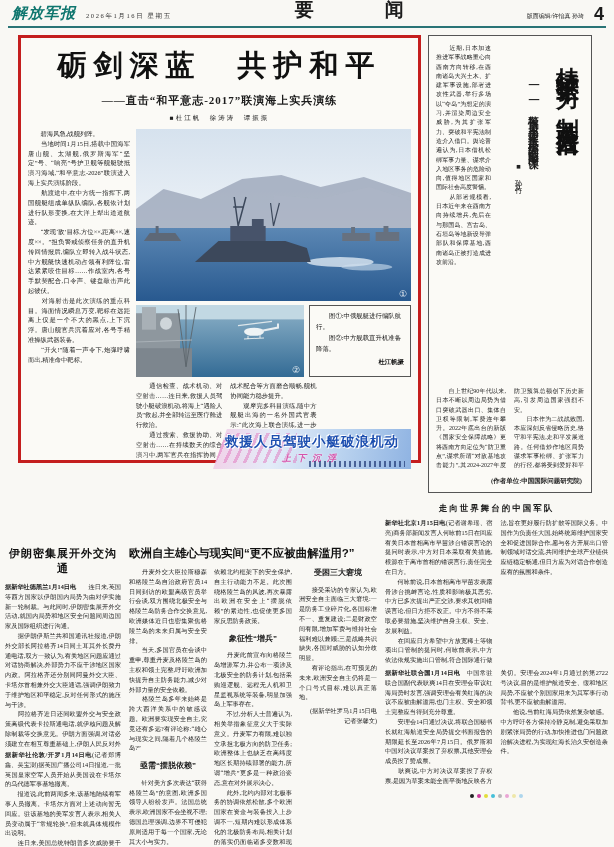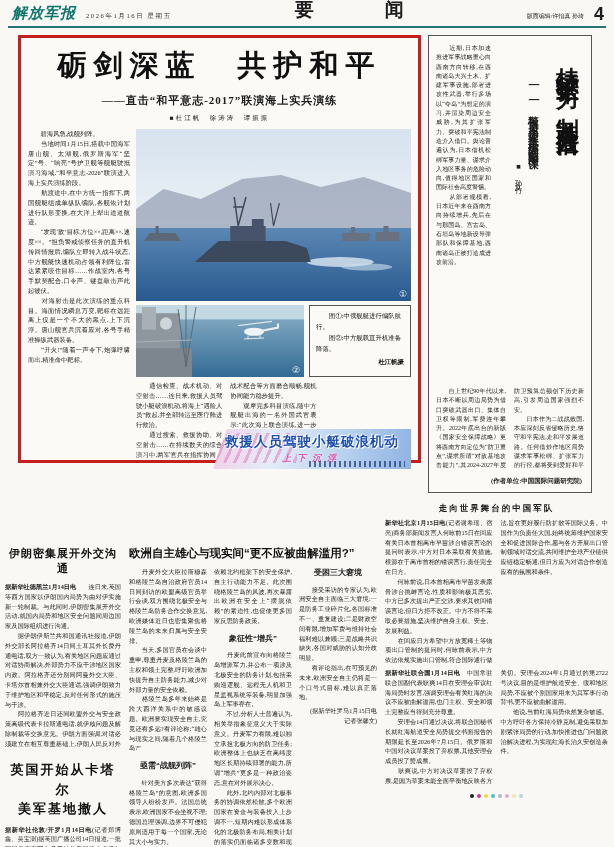--- a/index.html
+++ b/index.html
@@ -228,37 +228,35 @@
   <div class="bottom-row">
 
     <div class="b-col-left">
       <article>
         <h3 class="b-headline iran-head">伊朗密集展开外交沟通</h3>
         <p class="news-body iran-body"><b class="dateline">据新华社德黑兰1月14日电</b><span>　　连日来,英国等西方国家以伊朗国内局势为由对伊实施新一轮制裁。与此同时,伊朗密集展开外交活动,就国内局势和地区安全问题同周边国家及国际组织进行沟通。
 　　据伊朗伊斯兰共和国通讯社报道,伊朗外交部长阿拉格齐14日同土耳其外长费丹通电话,双方一致认为,有关地区问题应通过对话协商解决,外部势力不应干涉地区国家内政。阿拉格齐还分别同阿曼外交大臣、卡塔尔首相兼外交大臣通话,强调伊朗致力于维护地区和平稳定,反对任何形式的施压与干涉。
 　　阿拉格齐近日还同欧盟外交与安全政策高级代表卡拉斯通电话,就伊核问题及解除制裁等交换意见。伊朗方面强调,对话必须建立在相互尊重基础上,伊朗人民反对外部势力以任何借口干涉伊朗内政。</span></p>
       </article>
       <article>
-        <h3 class="b-headline uk-head">英国开始从卡塔尔
-美军基地撤人</h3>
         <p class="news-body uk-body"><b class="dateline">据新华社伦敦/开罗1月14日电</b><span>(记者郑博鑫、吴宝澍)据英国广播公司14日报道,一批英国皇家空军人员开始从美国设在卡塔尔的乌代德军事基地撤离。
 　　报道说,此前两周多来,该基地陆续有军事人员撤离。卡塔尔方面对上述动向暂无回应。驻该基地的美军发言人表示,相关人员变动属于“常规轮换”,但未就具体规模作出说明。
 　　连日来,美国总统特朗普多次威胁要干涉伊朗局势。伊朗最高领袖哈梅内伊的顾问14日警告,如果美国袭击伊朗,伊朗将立即予以报复,届时美军在中东地区的军事基地都可能成为打击目标。</span></p>
       </article>
 
     </div>
 
     <div class="b-col-mid">
       <article>
         <h3 class="b-headline euro-head">欧洲自主雄心与现实间“更不应被曲解滥用?”</h3>
         <div class="euro-body">
           <p>　　丹麦外交大臣拉斯穆森和格陵兰岛自治政府官员14日同到访的欧盟高级官员举行会谈,双方围绕北极安全与格陵兰岛防务合作交换意见,欧洲媒体近日也密集聚焦格陵兰岛的未来归属与安全安排。
 　　当天,多国官员在会谈中重申,尊重丹麦及格陵兰岛的主权和领土完整,呼吁欧洲加快提升自主防务能力,减少对外部力量的安全依赖。
 　　格陵兰岛多年来始终是跨大西洋关系中的敏感议题。欧洲要实现安全自主,究竟还有多远?有评论称:“雄心与现实之间,隔着几个格陵兰岛?”</p>
-          <h4 class="euro-sub">亟需“战舰列阵”</h4>
+          <h4 class="euro-sub">亟需“摆脱依赖”</h4>
           <p>　　针对美方多次表达“获得格陵兰岛”的意图,欧洲多国领导人纷纷发声。法国总统表示,欧洲国家不会坐视不理;德国总理强调,边界不可侵犯原则适用于每一个国家,无论其大小与实力。
 　　舆论指出,欧洲防务长期依赖北约框架下的安全保护,自主行动能力不足。此次围绕格陵兰岛的风波,再次暴露出欧洲在安全上“摆脱依赖”的紧迫性,也促使更多国家反思防务政策。</p>
           <h4 class="euro-sub">象征性“增兵”</h4>
           <p>　　丹麦此前宣布向格陵兰岛增派军力,并公布一项涉及北极安全的防务计划,包括采购巡逻舰、远程无人机和卫星监视系统等装备,明显加强岛上军事存在。
 　　不过,分析人士普遍认为,相关举措象征意义大于实际意义。丹麦军力有限,难以独立承担北极方向的防卫任务;欧洲整体上也缺乏在高纬度地区长期持续部署的能力,所谓“增兵”更多是一种政治姿态,意在对外展示决心。
 　　此外,北约内部对北极事务的协调依然松散,多个欧洲国家在资金与装备投入上步调不一,短期内难以形成体系化的北极防务布局,相关计划的落实仍面临诸多变数和现实阻力。</p>
           <h4 class="euro-sub">受困三大窘境</h4>
           <p>　　接受采访的专家认为,欧洲安全自主面临三大窘境:一是防务工业碎片化,各国标准不一、重复建设;二是财政空间有限,增加军费与维持社会福利难以兼顾;三是战略共识缺失,各国对威胁的认知分歧明显。
 　　有评论指出,在可预见的未来,欧洲安全自主仍将是一个口号式目标,难以真正落地。</p>
           <p class="euro-sign">(据新华社罗马1月15日电　记者张馨文)</p>

